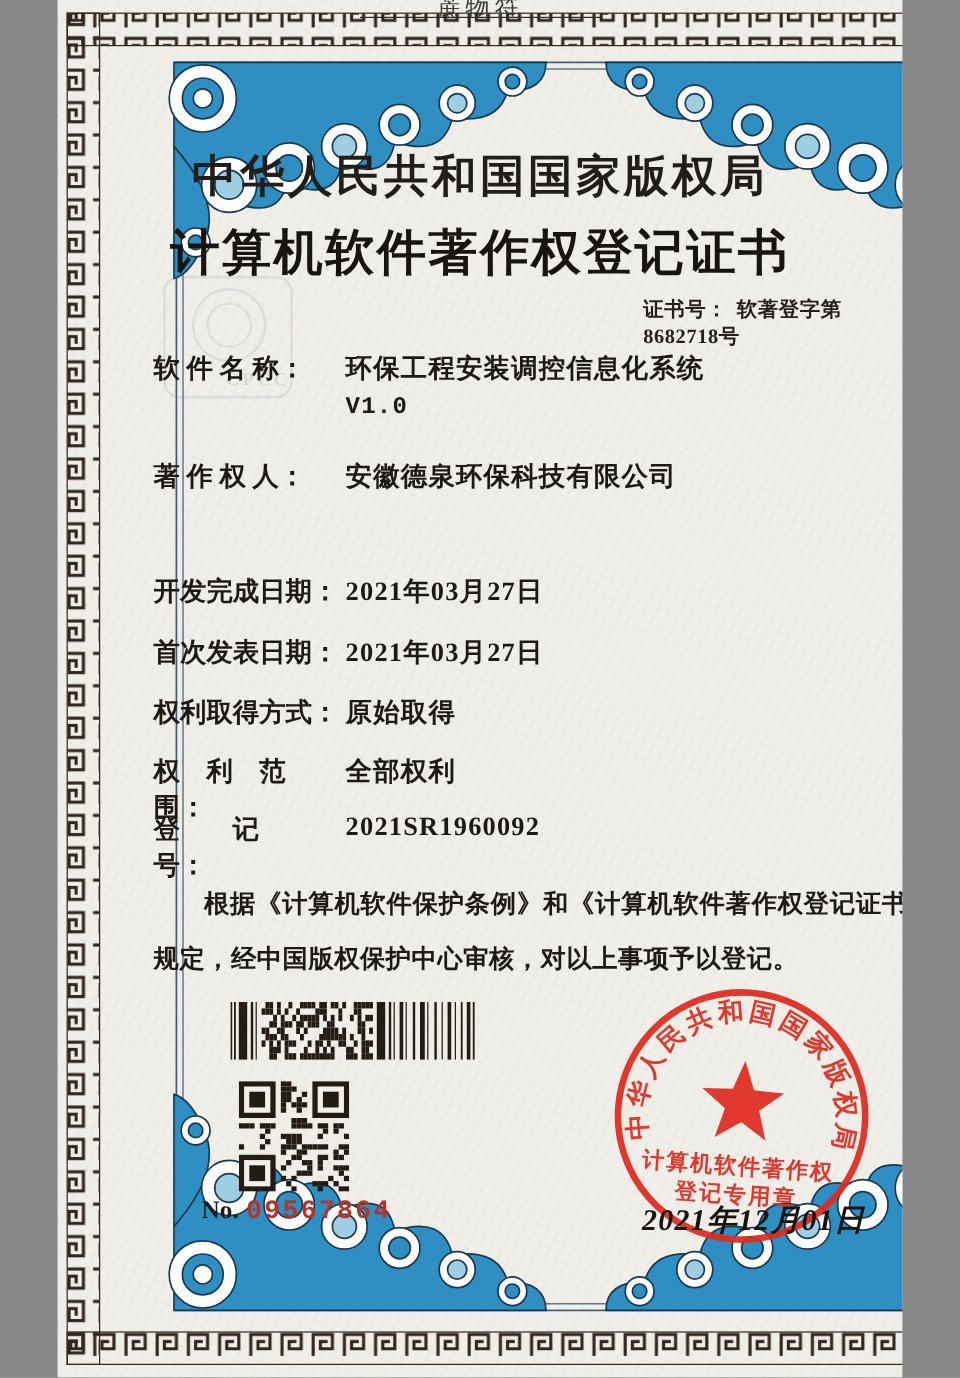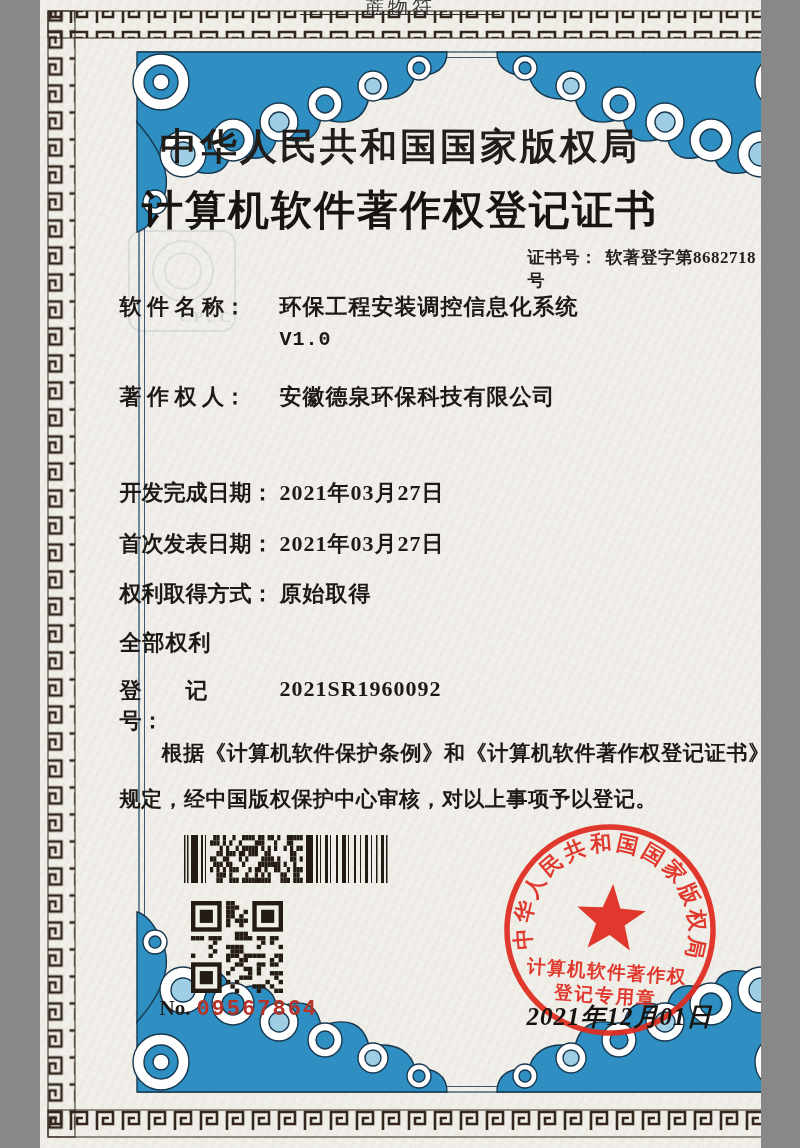--- a/index.html
+++ b/index.html
@@ -1,19 +1,19 @@
 <!DOCTYPE html>
 <html><head>
 <meta charset="utf-8">
 <style>
   html,body{margin:0;padding:0;background:#888;}
   .page{
     position:relative;width:704px;height:1148px;margin:0 auto;
     background:#f1efe9;overflow:hidden;
-    font-family:"Liberation Serif","DejaVu Serif",serif;color:#1f1b18;padding-left:17px;
+    font-family:"Liberation Serif","DejaVu Serif",serif;color:#1f1b18;
   }
   .page::after{ 
     content:"";position:absolute;inset:0;pointer-events:none;
     background:
       repeating-linear-gradient(115deg, rgba(210,205,195,.10) 0 3px, rgba(255,255,255,0) 3px 9px),
       repeating-linear-gradient(23deg, rgba(200,198,190,.07) 0 2px, rgba(255,255,255,0) 2px 7px);
   }
   .frame{position:absolute;left:0;top:0;z-index:1;}
   .content{position:absolute;inset:0;z-index:2;}
 
@@ -150,20 +150,21 @@
       <span class="lbl">首次发表日期：</span>
       <span class="val">2021年03月27日</span>
     </div>
 
     <div class="row" style="top:579px">
       <span class="lbl">权利取得方式：</span>
       <span class="val">原始取得</span>
     </div>
 
     <div class="row" style="top:628px">
+      <span class="lbl">权　利　范　围：</span>
       <span class="val">全部权利</span>
     </div>
 
     <div class="row" style="top:676px">
       <span class="lbl">登　　记　　号：</span>
       <span class="val">2021SR1960092</span>
     </div>
 
     <div class="statement">根据《计算机软件保护条例》和《计算机软件著作权登记证书》的规定，经中国版权保护中心审核，对以上事项予以登记。</div>
 

